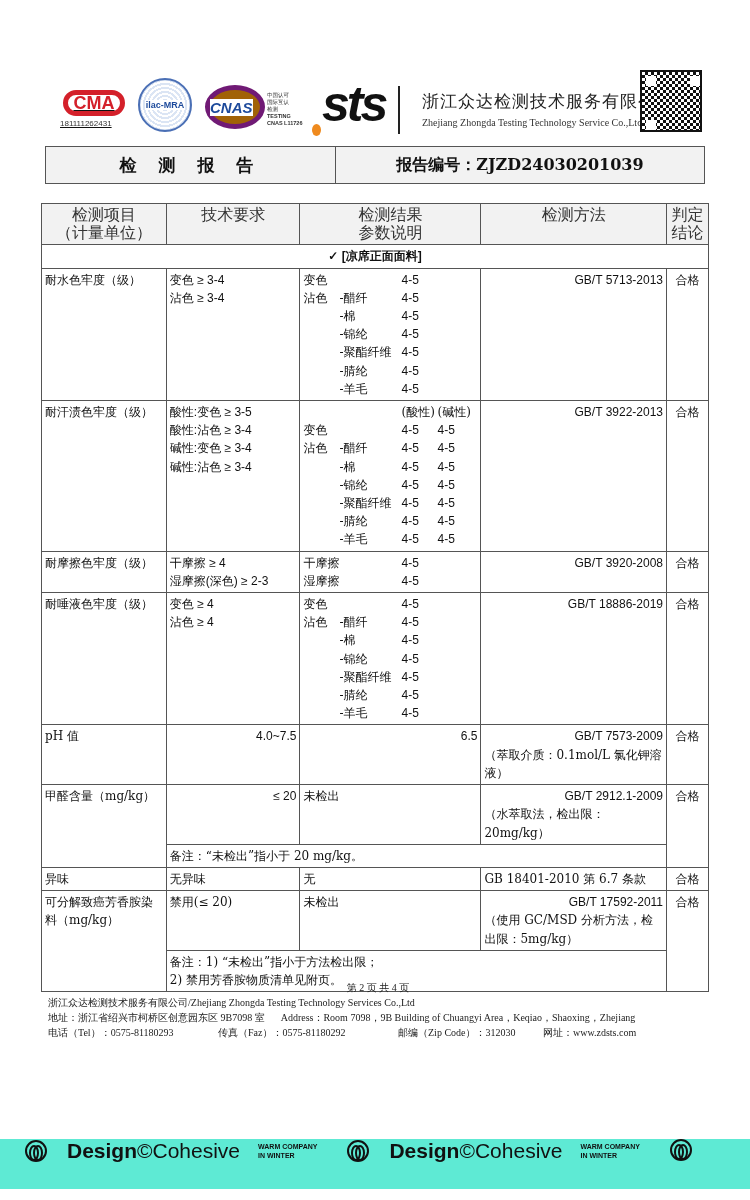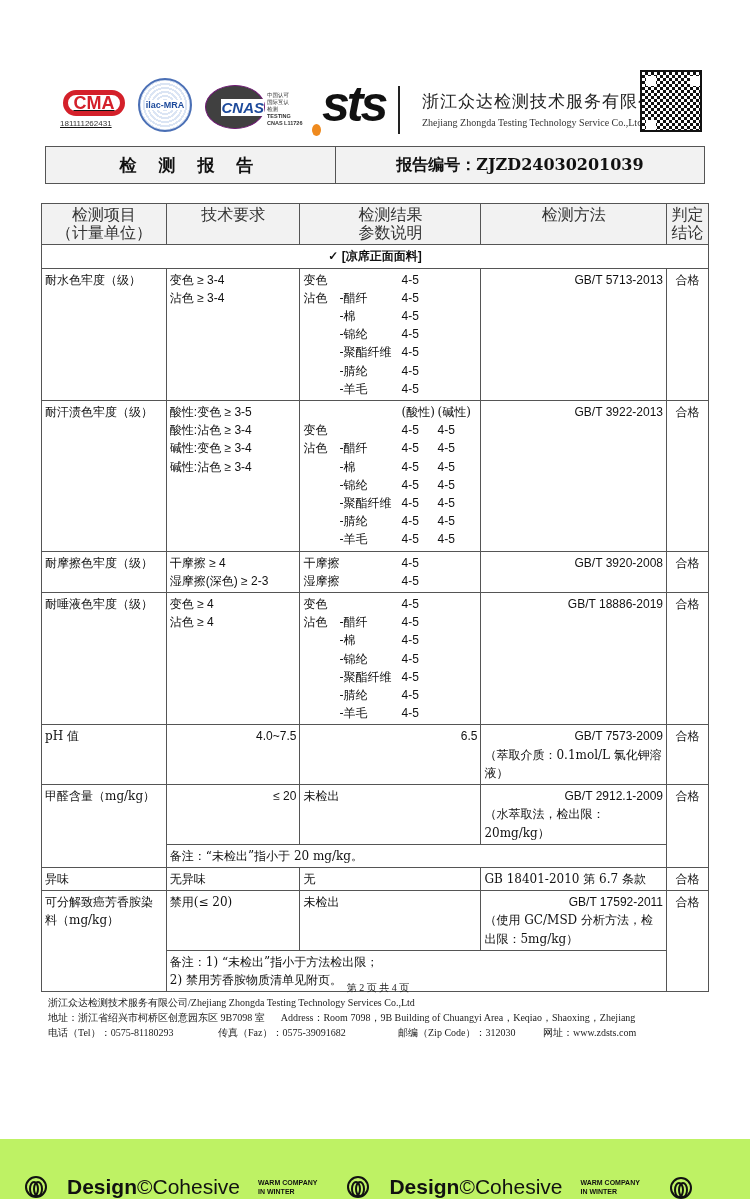--- a/index.html
+++ b/index.html
@@ -9,21 +9,21 @@
   .cma { position: absolute; left: 0; top: 20px; width: 70px; text-decoration: underline; }
   .cma-mark { width: 62px; height: 26px; margin-left: 3px; border: 5px solid #d4202a; border-radius: 13px;
               color: #d4202a; font: bold 18px "Liberation Sans", sans-serif; text-align: center; line-height: 16px;
               border-left-color: #d4202a; }
   .cma-num { font: 8px "Liberation Sans", sans-serif; color: #333; margin-top: 3px; }
   .ilac { position: absolute; left: 78px; top: 8px; width: 54px; height: 54px; border-radius: 50%;
           border: 2px solid #4a6fb5; background: repeating-radial-gradient(circle, #dbe5f4 0 2px, #fff 2px 4px);
           display:flex; align-items:center; justify-content:center; }
   .ilac span { font: bold 9px "Liberation Sans", sans-serif; color: #1d4a9b; background:#fff; padding:0 1px; }
   .cnas { position: absolute; left: 145px; top: 15px; width: 60px; height: 44px; border-radius: 50%;
-          background: #404040; border: 1px solid #701a75; display:flex; align-items:center; justify-content:flex-end; }
+          background: #a16207; border: 5px solid #701a75; display:flex; align-items:center; justify-content:flex-start; }
   .cnas span { font: italic bold 15px "Liberation Sans", sans-serif; color: #1d4a9b; background:#fff; }
   .cnas-text { position: absolute; left: 207px; top: 22px; font: 5.5px "Liberation Sans", sans-serif; line-height: 7px; color:#333; }
   .sts-dot { position: absolute; left: 252px; top: 54px; width: 9px; height: 12px; border-radius: 50%; background: #ef8a1e; }
   .sts { position: absolute; left: 262px; top: 6px; font: italic bold 50px "Liberation Sans", sans-serif; color: #111; letter-spacing: -3px; line-height: 56px; }
   .sts-sep { position: absolute; left: 338px; top: 16px; width: 2px; height: 48px; background: #222; }
   .company { position: absolute; left: 362px; top: 20px; }
   .company-cn { font: 17px "DejaVu Serif", serif; color: #222; letter-spacing: 1px; }
   .company-en { font: 10px "Liberation Serif", serif; color: #333; margin-top: 4px; }
   .qr { position: absolute; left: 580px; top: 0; width: 62px; height: 62px;
         background:
@@ -46,22 +46,22 @@
   .res-grid { display: grid; grid-template-columns: 36px 62px 36px 36px; }
   .res-grid span { white-space: nowrap; }
   .num { font-family: "Liberation Sans", sans-serif; }
   .center { text-align: center; }
   .note { font-size: 12px; }
 
   .footer { position: absolute; top: 980px; left: 48px; width: 660px; font: 10px "Liberation Serif", serif; color: #222; line-height: 15px; }
   .footer .page { text-align: center; }
   .footer .row { display: flex; }
 
-  .banner { position: absolute; top: 1139px; left: 0; width: 750px; height: 60px; background: #bef264;
-            display: flex; align-items: flex-end; }
+  .banner { position: absolute; top: 1139px; left: 0; width: 750px; height: 50px; background: #5eead4;
+            display: flex; align-items: flex-start; }
   .bn-unit { display:flex; align-items:center; margin-right: 30px; }
   .bn-icon { width: 22px; height: 22px; border: 2px solid #111; border-radius: 50%; margin-right: 20px; position: relative; }
   .bn-icon::before, .bn-icon::after { content:""; position:absolute; top:3px; width:6px; height:12px; border:2px solid #111; border-radius:50%; }
   .bn-icon::before { left: 2px; } .bn-icon::after { right: 2px; }
   .bn-brand { font: 21px "Liberation Sans", sans-serif; color:#111; margin-right: 18px; white-space: nowrap; }
   .bn-brand b { font-weight: bold; }
   .bn-tag { font: bold 7px "Liberation Sans", sans-serif; line-height: 9px; color:#111; }
 </style>
 </head>
 <body>
@@ -334,21 +334,21 @@
 
 <div class="footer">
   <div class="page">第 2 页 共 4 页</div>
   <div>浙江众达检测技术服务有限公司/Zhejiang Zhongda Testing Technology Services Co.,Ltd</div>
   <div class="row">
     <span style="margin-right:16px">地址：浙江省绍兴市柯桥区创意园东区 9B7098 室</span>
     <span>Address：Room 7098，9B Building of Chuangyi Area，Keqiao，Shaoxing，Zhejiang</span>
   </div>
   <div class="row">
     <span style="width:170px">电话（Tel）：0575-81180293</span>
-    <span style="width:180px">传真（Faz）：0575-39091682</span>
+    <span style="width:180px">传真（Faz）：0575-81180292</span>
     <span style="width:145px">邮编（Zip Code）：312030</span>
     <span>网址：www.zdsts.com</span>
   </div>
 </div>
 
 <div class="banner">
   <div style="width:25px"></div>
   <div class="bn-unit">
     <span class="bn-icon"></span>
     <span class="bn-brand"><b>Design</b><span>©</span><span>Cohesive</span></span>

